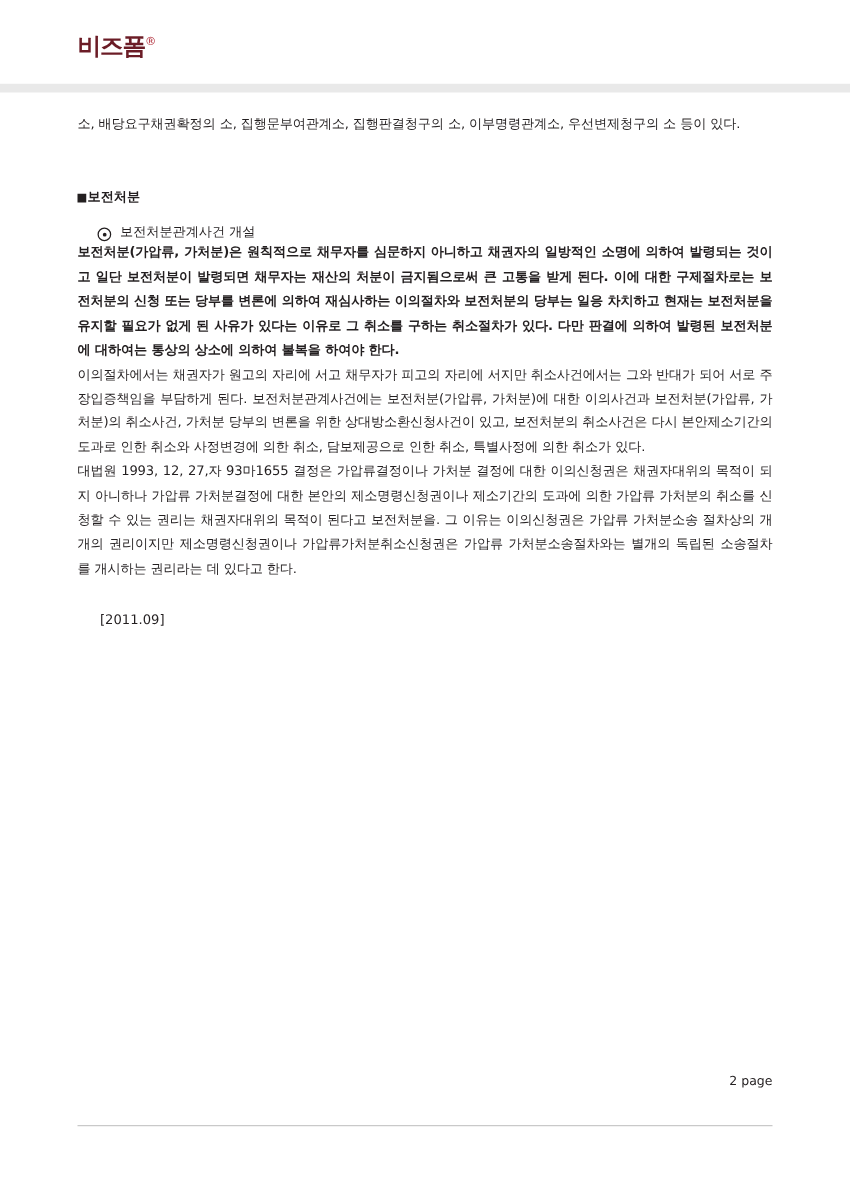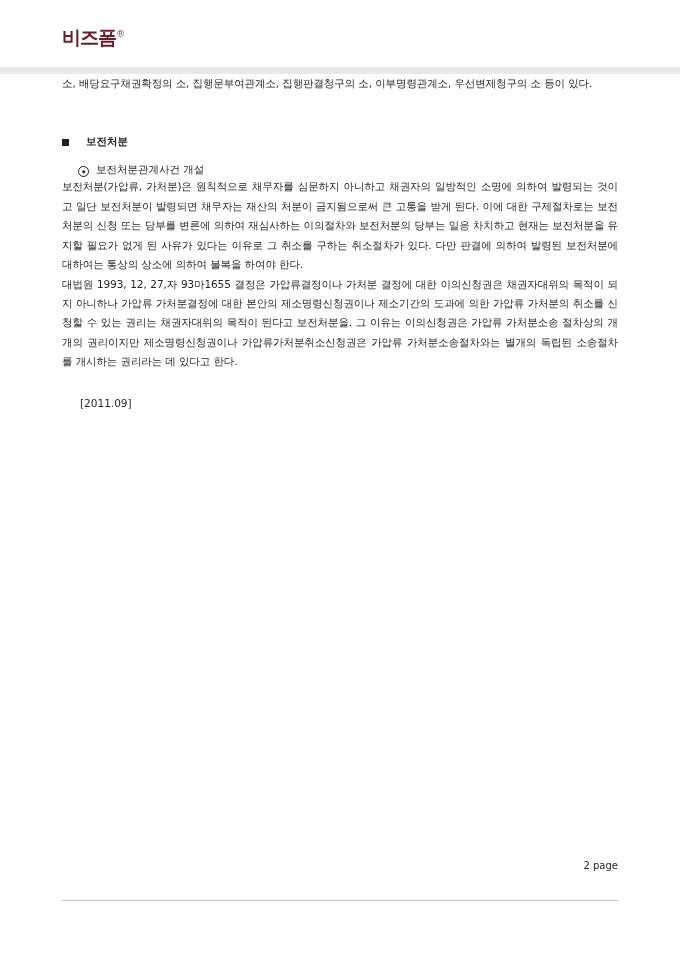--- a/index.html
+++ b/index.html
@@ -53,21 +53,21 @@
     height: 7px;
     background: #e9e9e9;
   }
 
   
   .content {
     position: absolute;
     left: 0;
     top: 74px;
     width: 680px;
-    padding: 0 62px 0 62px;
+    padding: 16px 62px 0 62px;
     box-sizing: border-box;
   }
 
   p.body-text {
     margin: 0;
     font-size: 10.5px;
     line-height: 1.85;
     text-align: justify;
     text-justify: inter-character;
     letter-spacing: -0.1px;
@@ -79,21 +79,21 @@
   }
 
   
   .section-head {
     margin-top: 42px;
     font-size: 10.5px;
     font-weight: bold;
     color: #231f20;
     display: flex;
     align-items: center;
-    gap: 17px;
+    gap: 1px;
   }
   .sq-bullet {
     display: inline-block;
     width: 7px;
     height: 7px;
     background: #231f20;
     flex: 0 0 auto;
   }
 
   
@@ -124,20 +124,21 @@
     width: 3.5px;
     height: 3.5px;
     background: #231f20;
     border-radius: 50%;
   }
 
   .para-indent {
     margin-top: 8px;
     margin-left: 30px;
     margin-right: 0;
+    font-weight: bold;
   }
   .para-follow {
     margin-top: 0;
     margin-left: 30px;
   }
 
   .date-line {
     margin-top: 25px;
     margin-left: 18px;
     font-size: 10.5px;
@@ -179,20 +180,21 @@
       <span class="sq-bullet"></span>
       <span>보전처분</span>
     </div>
 
     <div class="sub-head">
       <span class="circ-bullet"></span>
       <span>보전처분관계사건 개설</span>
     </div>
 
     <p class="body-text para-indent">보전처분(가압류, 가처분)은 원칙적으로 채무자를 심문하지 아니하고 채권자의 일방적인 소명에 의하여 발령되는 것이고 일단 보전처분이 발령되면 채무자는 재산의 처분이 금지됨으로써 큰 고통을 받게 된다. 이에 대한 구제절차로는 보전처분의 신청 또는 당부를 변론에 의하여 재심사하는 이의절차와 보전처분의 당부는 일응 차치하고 현재는 보전처분을 유지할 필요가 없게 된 사유가 있다는 이유로 그 취소를 구하는 취소절차가 있다. 다만 판결에 의하여 발령된 보전처분에 대하여는 통상의 상소에 의하여 불복을 하여야 한다.</p>
+    <p class="body-text para-follow">이의절차에서는 채권자가 원고의 자리에 서고 채무자가 피고의 자리에 서지만 취소사건에서는 그와 반대가 되어 서로 주장입증책임을 부담하게 된다. 보전처분관계사건에는 보전처분(가압류, 가처분)에 대한 이의사건과 보전처분(가압류, 가처분)의 취소사건, 가처분 당부의 변론을 위한 상대방소환신청사건이 있고, 보전처분의 취소사건은 다시 본안제소기간의 도과로 인한 취소와 사정변경에 의한 취소, 담보제공으로 인한 취소, 특별사정에 의한 취소가 있다.</p>
     <p class="body-text para-follow">대법원 1993, 12, 27,자 93마1655 결정은 가압류결정이나 가처분 결정에 대한 이의신청권은 채권자대위의 목적이 되지 아니하나 가압류 가처분결정에 대한 본안의 제소명령신청권이나 제소기간의 도과에 의한 가압류 가처분의 취소를 신청할 수 있는 권리는 채권자대위의 목적이 된다고 보전처분을. 그 이유는 이의신청권은 가압류 가처분소송 절차상의 개개의 권리이지만 제소명령신청권이나 가압류가처분취소신청권은 가압류 가처분소송절차와는 별개의 독립된 소송절차를 개시하는 권리라는 데 있다고 한다.</p>
 
     <div class="date-line">[2011.09]</div>
 
   </div>
 
   <div class="footer-rule"></div>
   <div class="page-num">2 page</div>
 
 </div>

